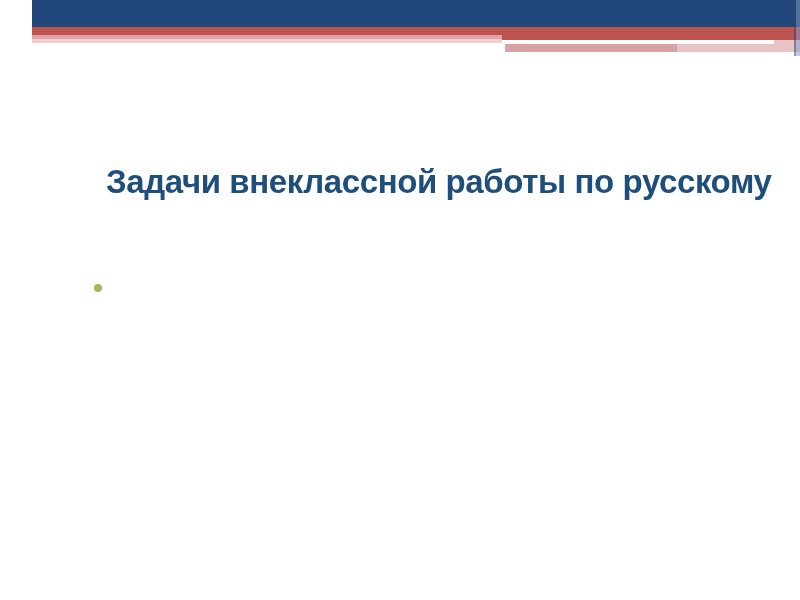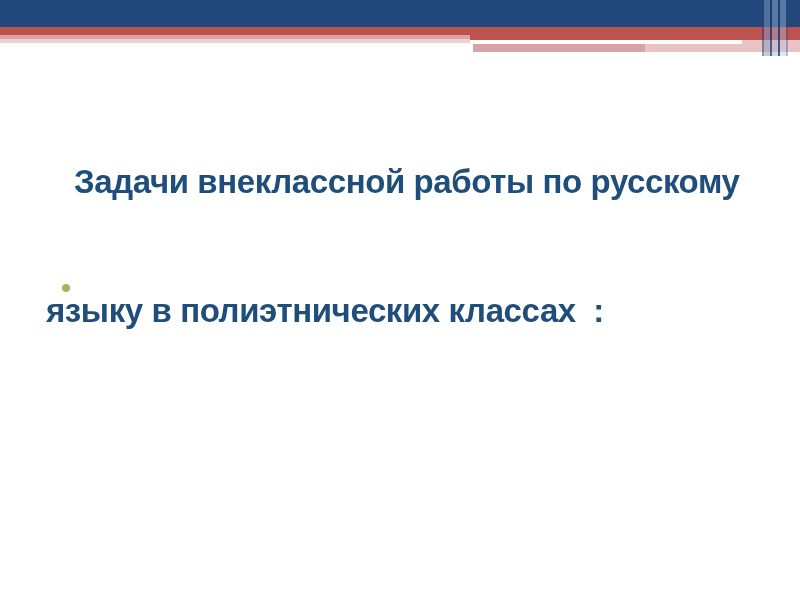--- a/index.html
+++ b/index.html
@@ -9,20 +9,21 @@
     width: 800px;
     height: 600px;
     overflow: hidden;
   }
   .slide {
     position: relative;
     width: 696px;
     height: 600px;
     background: #ffffff;
     font-family: "Liberation Sans", sans-serif;
+    margin-left: 32px;
   }
   
   .bar { position: absolute; }
   .bar-blue        { left: 0;    top: 0;  width: 800px; height: 27px; background: var(--bar_blue, #21477B); }
   .bar-red         { left: 0;    top: 27px; width: 800px; height: 8px;  background: var(--bar_red, #BC534F); }
   .bar-red-ext     { left: 470px; top: 27px; width: 330px; height: 13px; background: var(--bar_red, #BC534F); }
   .bar-pink-left   { left: 0;    top: 35px; width: 470px; height: 4px;  background: var(--bar_pink, #DFA2A5); }
   .bar-pink-faint  { left: 0;    top: 39px; width: 470px; height: 4px;  background: var(--bar_pink_faint, #EFD0D2); }
   .bar-pink-mid    { left: 473px; top: 44px; width: 172px; height: 8px;  background: var(--bar_pink_mid, #D9A2A6); }
   .bar-pink-mid-lt { left: 645px; top: 44px; width: 155px; height: 8px;  background: var(--bar_pink_light, #E9C4C6); }
@@ -103,21 +104,20 @@
     <i class="s2"></i>
     <i class="s3"></i>
     <i class="s4"></i>
     <i class="s5"></i>
     <i class="s6"></i>
     <i class="s7"></i>
   </div>
 
   <h1 class="title">
     <span class="t1">Задачи внеклассной работы по русскому</span>
-    <span class="t2">языку в полиэтнических классах  :</span>
   </h1>
 
   <ul class="bullets">
     <li>
       <span class="dot"></span>
       
       
     </li>
     
     

